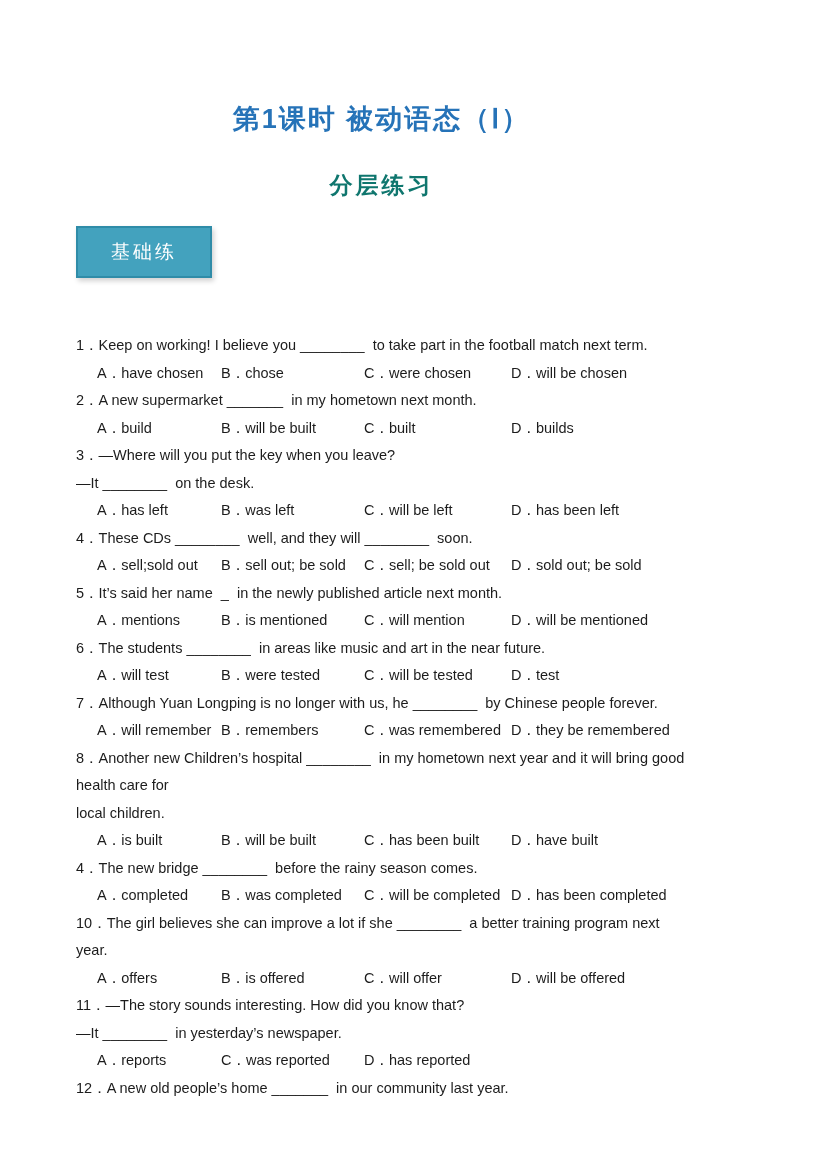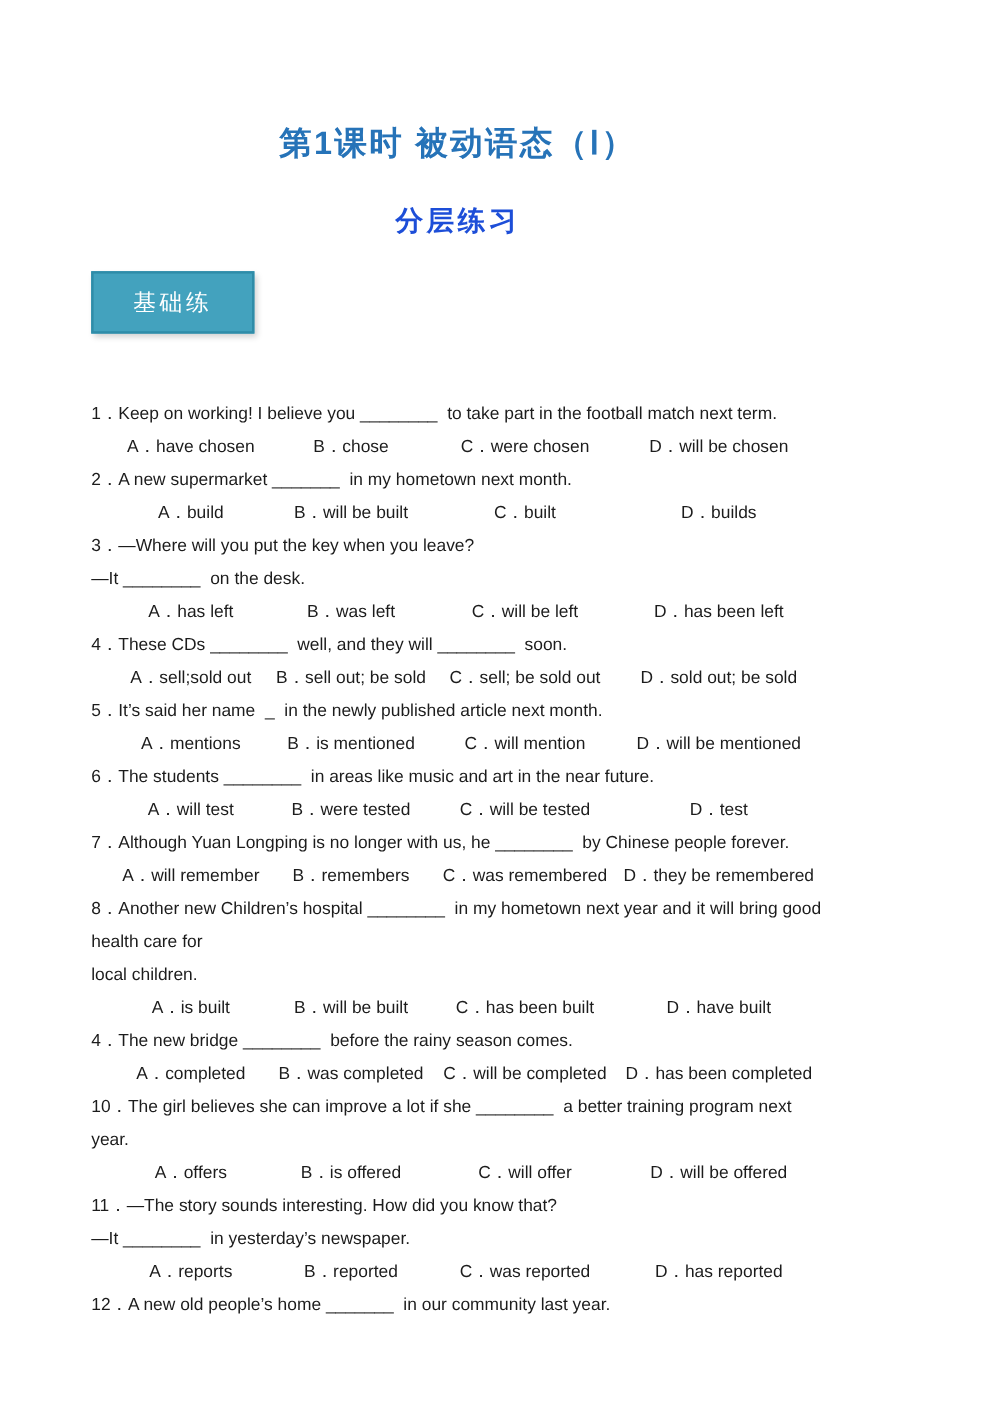--- a/index.html
+++ b/index.html
@@ -29,21 +29,21 @@
     letter-spacing: 2px;
     font-family: "Liberation Sans", sans-serif;
   }
   .subtitle {
     margin: 0 0 27px 0;
     text-align: center;
     font-size: 23px;
     line-height: 28px;
     font-weight: bold;
     letter-spacing: 3px;
-    color: #1d4ed8;
+    color: #0f766e;
     font-family: "DejaVu Serif", serif;
   }
   .badge-wrap {
     text-align: left;
     margin: 0 0 54px 0;
   }
   .badge {
     display: inline-block;
     padding: 11px 33px;
     font-size: 19px;
@@ -56,21 +56,20 @@
     font-size: 14.5px;
   }
   .q-line {
     line-height: 27.5px;
     white-space: pre-wrap;
   }
   .options {
     display: grid;
     grid-template-columns: 124px 143px 147px auto;
     padding-left: 21px;
-    text-align: center;
   }
   .option {
     line-height: 27.5px;
     white-space: nowrap;
   }
 </style>
 </head>
 <body>
 
 <div class="page">
@@ -170,21 +169,20 @@
           <div class="option">B．is offered</div>
           <div class="option">C．will offer</div>
           <div class="option">D．will be offered</div>
         </div>
       </div>
       <div class="question">
         <div class="q-line">11．—The story sounds interesting. How did you know that?</div>
         <div class="q-line">—It ________  in yesterday’s newspaper.</div>
         <div class="options">
           <div class="option">A．reports</div>
-          <div class="option">B．reported</div>
           <div class="option">C．was reported</div>
           <div class="option">D．has reported</div>
         </div>
       </div>
       <div class="question">
         <div class="q-line">12．A new old people’s home _______  in our community last year.</div>
       </div>
     </div>
 </div>
 

